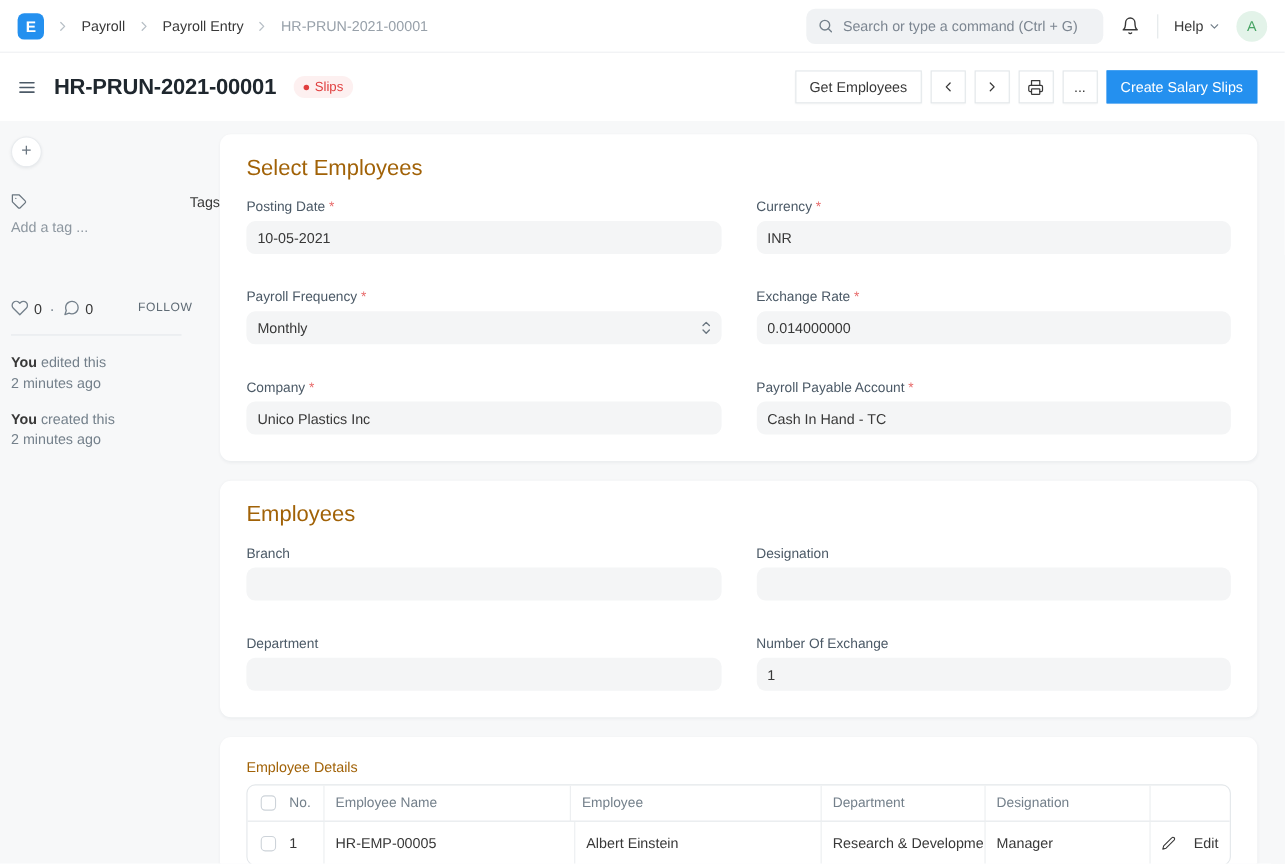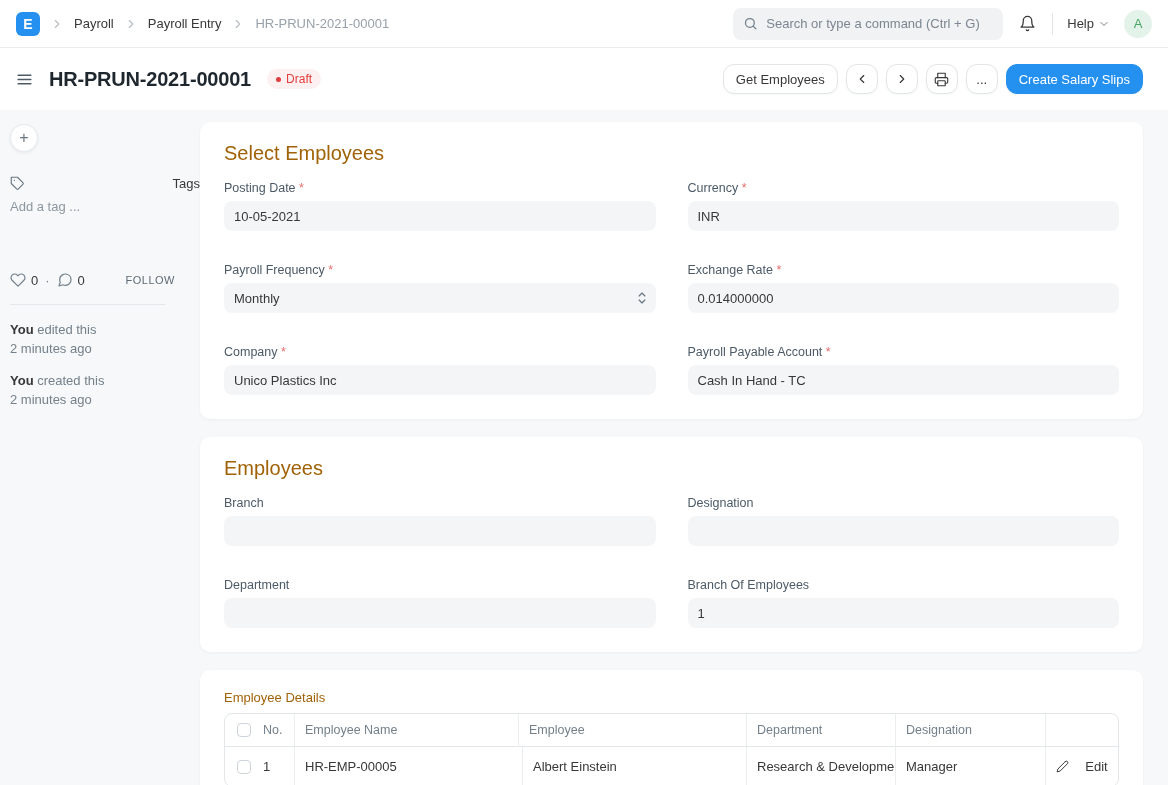--- a/index.html
+++ b/index.html
@@ -59,21 +59,21 @@
   .head-left { display: flex; align-items: center; gap: 14px; }
   .menu-toggle { color: #4c5a67; cursor: pointer; padding: 2px; }
   .page-title { font-size: 20px; font-weight: bold; color: #1f272e; letter-spacing: -0.2px; }
   .status-badge {
     margin-left: 2px; background: #fdf0f0; color: #e03e3e; font-size: 12px;
     border-radius: 10px; padding: 3px 9px; display: flex; align-items: center; gap: 5px;
   }
   .status-badge .dot { width: 5px; height: 5px; border-radius: 50%; background: #e03e3e; }
   .head-right { display: flex; align-items: center; gap: 8px; }
   .btn {
-    height: 30px; border-radius: 11px; border: 1px solid #e2e6e9; background: #fff;
+    height: 30px; border-radius: 0; border: 1px solid #e2e6e9; background: #fff;
     color: #383838; font-size: 13px; padding: 0 12px; cursor: pointer;
     display: flex; align-items: center; justify-content: center; gap: 4px;
     font-family: "Liberation Sans", "DejaVu Sans", sans-serif;
     box-shadow: 0 1px 2px rgba(25,39,52,0.04);
   }
   .btn-icon { width: 32px; padding: 0; color: #383838; }
   .btn-primary { background: #2490ef; border-color: #2490ef; color: #fff; }
 
   
   .content {
@@ -207,21 +207,21 @@
     <span class="menu-toggle">
       <svg width="17" height="17" viewBox="0 0 24 24" fill="none" stroke="currentColor" stroke-width="2" stroke-linecap="round">
           <line x1="3" y1="6" x2="21" y2="6"></line>
           <line x1="3" y1="12" x2="21" y2="12"></line>
           <line x1="3" y1="18" x2="21" y2="18"></line>
         </svg>
     </span>
     <span class="page-title">HR-PRUN-2021-00001</span>
     <span class="status-badge">
       <span class="dot"></span>
-      <span>Draft</span>
+      <span>Slips</span>
     </span>
   </div>
   <div class="head-right">
     <button class="btn">Get Employees</button>
     <button class="btn btn-icon">
       <svg width="14" height="14" viewBox="0 0 24 24" fill="none" stroke="currentColor" stroke-width="2" stroke-linecap="round" stroke-linejoin="round">
           <polyline points="15 18 9 12 15 6"></polyline>
         </svg>
     </button>
     <button class="btn btn-icon">
@@ -331,21 +331,21 @@
         </div>
         <div>
           <div class="field-label">Designation</div>
           <input class="field-input" readonly="" value="" style="">
         </div>
         <div>
           <div class="field-label">Department</div>
           <input class="field-input" readonly="" value="" style="">
         </div>
         <div>
-          <div class="field-label">Branch Of Employees</div>
+          <div class="field-label">Number Of Exchange</div>
           <input class="field-input" readonly="" value="1" style="">
         </div>
       </div>
     </div>
 
     <div class="card">
       <div class="grid-label">Employee Details</div>
       <div class="grid-table">
         <div class="g-row head">
           <div class="g-cell c-no">

